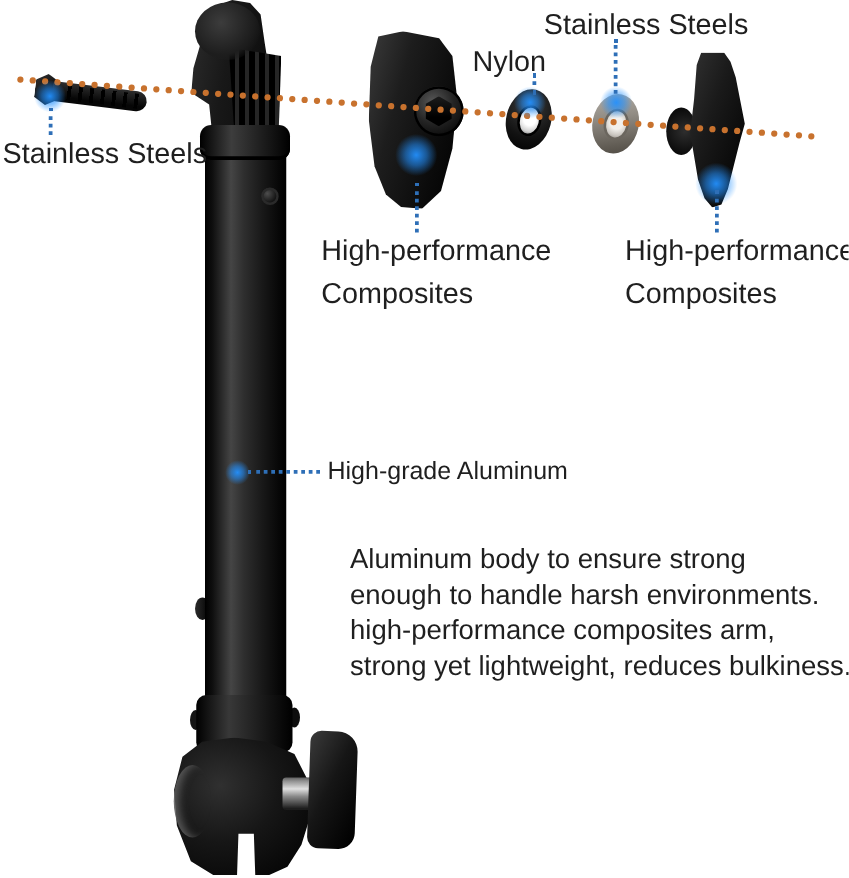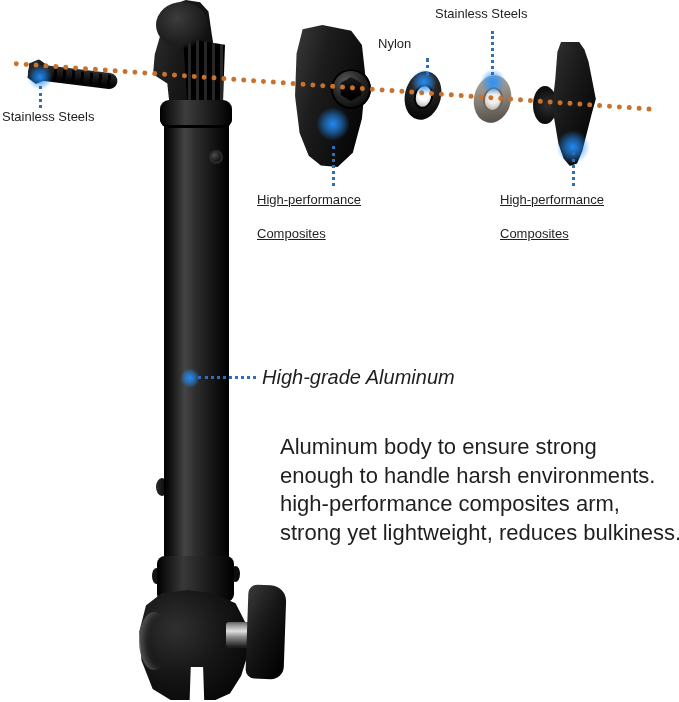--- a/index.html
+++ b/index.html
@@ -146,22 +146,22 @@
     border-top:5px dotted #c8722e;transform:rotate(4.1deg);transform-origin:0 0;
   }
   .leader-v{width:0;border-left:3px dotted #2e6fb7;z-index:46;}
   .leader-h{height:0;border-top:3px dotted #2e6fb7;z-index:46;}
   .glow{
     border-radius:50%;z-index:45;
     background:radial-gradient(circle, rgba(35,145,255,0.95) 0%, rgba(35,145,255,0.55) 35%, rgba(35,145,255,0) 70%);
   }
 
   
-  .lbl{z-index:50;font-size:13px;white-space:nowrap;}
-  .lbl-2line{line-height:34px;text-decoration:underline;}
+  .lbl{z-index:50;font-size:23px;white-space:nowrap;}
+  .lbl-2line{line-height:34px;}
   .lbl-pole{font-size:20px;}
   .desc{z-index:50;font-size:22px;line-height:28.5px;white-space:nowrap;}
 </style>
 </head>
 <body>
 
 <div id="stage">
 
   <div class="abs socket-top"></div>
   <div class="abs socket-ribs"></div>
@@ -219,21 +219,21 @@
 
   <div class="abs lbl lbl-2line" style="left:257px;top:183px;">
     <div>High-performance</div>
     <div>Composites</div>
   </div>
   <div class="abs lbl lbl-2line" style="left:500px;top:183px;">
     <div>High-performance</div>
     <div>Composites</div>
   </div>
 
-  <div class="abs lbl lbl-pole" style="left:262px;top:366px;font-style:italic;">High-grade Aluminum</div>
+  <div class="abs lbl lbl-pole" style="left:262px;top:366px;">High-grade Aluminum</div>
 
   <div class="abs desc" style="left:280px;top:433px;">
     <div>Aluminum body to ensure strong</div>
     <div>enough to handle harsh environments.</div>
     <div>high-performance composites arm,</div>
     <div>strong yet lightweight, reduces bulkiness.</div>
   </div>
 
 </div>
 

